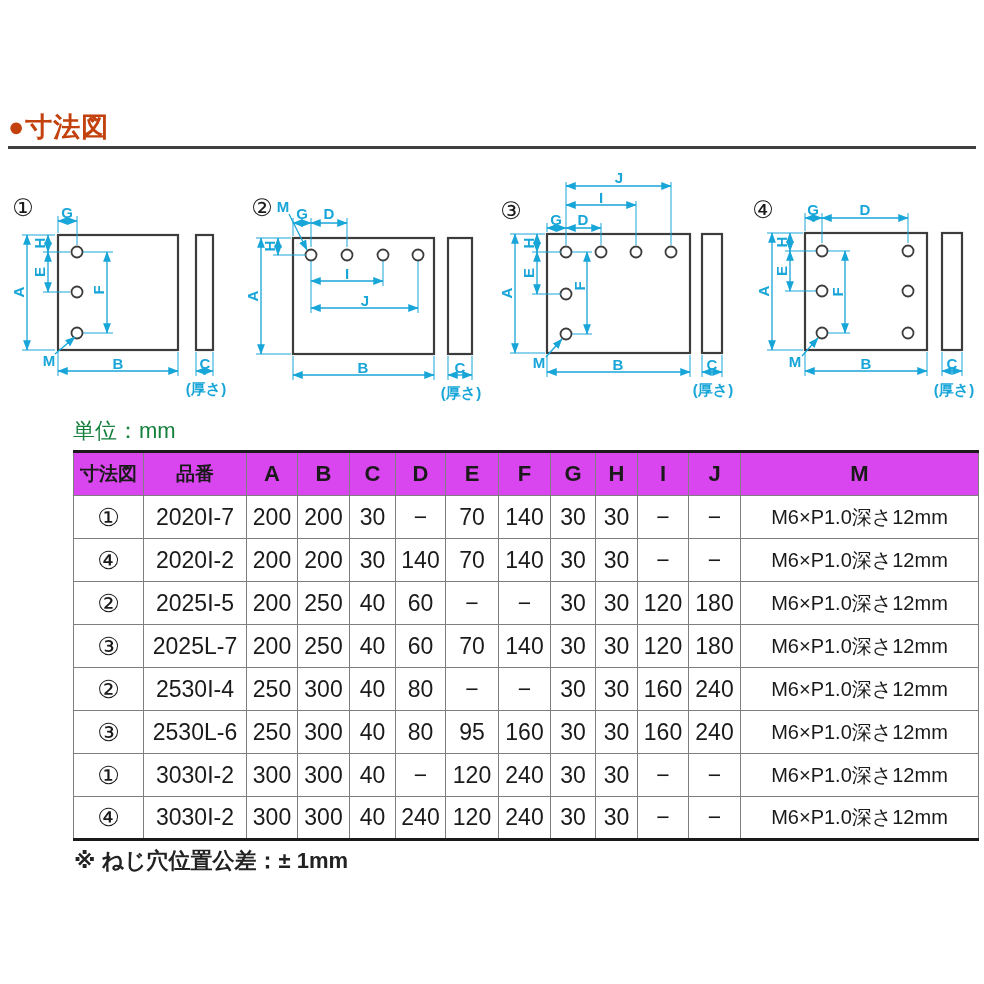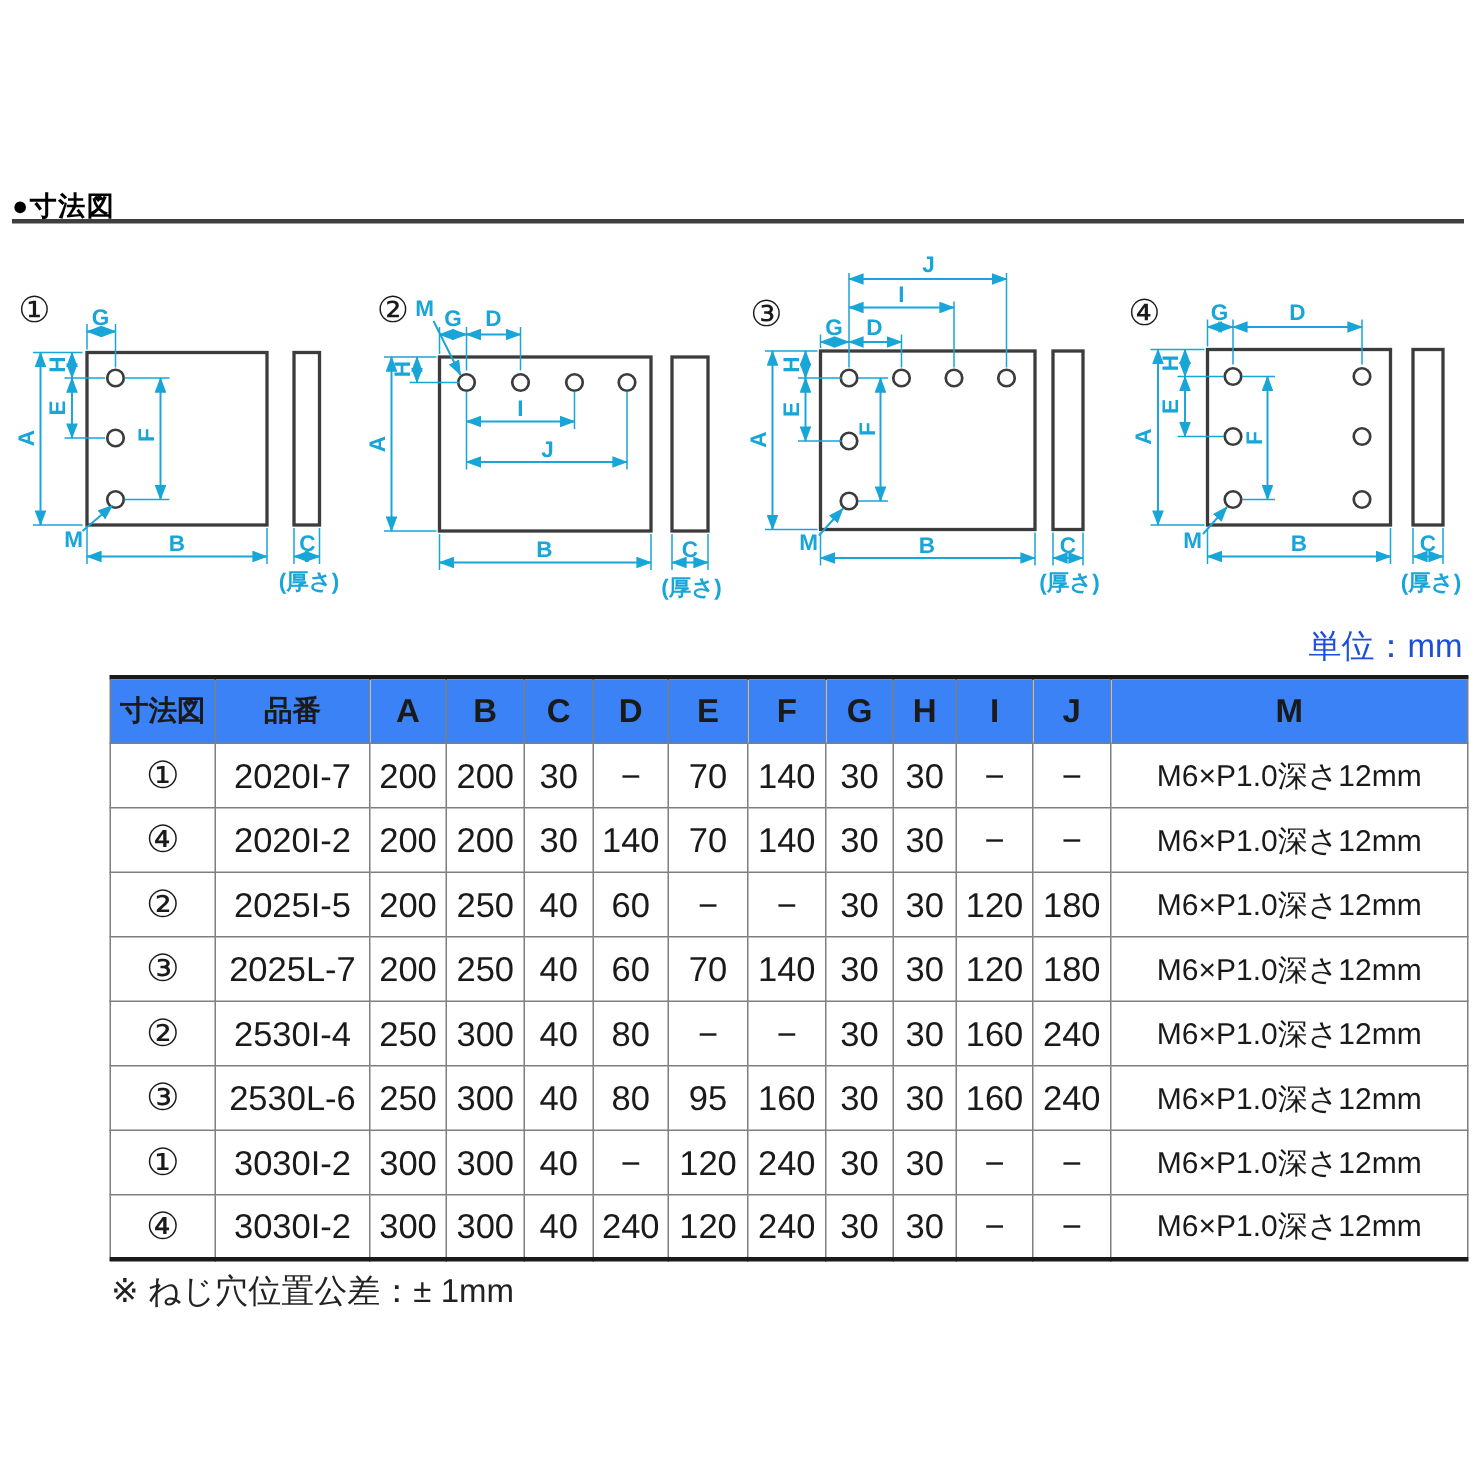--- a/index.html
+++ b/index.html
@@ -1,54 +1,54 @@
 <!DOCTYPE html>
 <html><head>
 <meta charset="utf-8">
 <style>
   html,body { margin:0; padding:0; background:#ffffff; }
   body { width:984px; height:984px; position:relative; overflow:hidden;
          font-family:"Liberation Sans","DejaVu Sans",sans-serif; color:#1a1a1a; }
 
-  .page-title { position:absolute; left:8px; top:109px; font-size:18px; font-weight:bold;
-                color:#000000; letter-spacing:1px;margin-top:16px; }
+  .page-title { position:absolute; left:8px; top:109px; font-size:27px; font-weight:bold;
+                color:#c2410c; letter-spacing:1px; }
   .title-rule { position:absolute; left:8px; top:146px; width:968px; height:3px; background:#3f3f3f; }
 
   .diagram { position:absolute; }
   .d1 { left:5px;   top:190px; }
   .d2 { left:245px; top:190px; }
   .d3 { left:495px; top:160px; }
   .d4 { left:745px; top:190px; }
 
   svg text { font-family:"Liberation Sans","DejaVu Sans",sans-serif; }
   .plate   { fill:#ffffff; stroke:#3c3c3c; stroke-width:2.2; }
   .side    { fill:#ffffff; stroke:#3c3c3c; stroke-width:2.2; }
   .hole    { fill:#ffffff; stroke:#3c3c3c; stroke-width:1.8; }
   .dimln   { stroke:#18a5d8; stroke-width:1.3; fill:none; }
   .extln   { stroke:#18a5d8; stroke-width:1;   fill:none; }
   .dimtx   { fill:#18a5d8; font-size:15px; font-weight:bold; text-anchor:middle; dominant-baseline:central; }
   .thktx   { fill:#18a5d8; font-size:15px; font-weight:bold; text-anchor:middle; dominant-baseline:central; }
   .numtx   { fill:#1a1a1a; font-size:24px; text-anchor:middle; dominant-baseline:central; }
 
-  .unit-label { position:absolute; top:416px; left:73px; width:902px; text-align:right;
-                font-size:22px; color:#1d4ed8; }
+  .unit-label { position:absolute; top:416px; left:73px; width:902px; 
+                font-size:22px; color:#15803d; }
 
   table.spec { position:absolute; left:73px; top:450px; width:905px; border-collapse:collapse;
                table-layout:fixed; border-top:3px solid #1a1a1a; border-bottom:3px solid #1a1a1a; }
   table.spec th, table.spec td { border:1px solid #7e7e7e; text-align:center; vertical-align:middle;
                padding:0; overflow:hidden; white-space:nowrap; }
-  table.spec thead tr { height:44px; background:#3b82f6; }
+  table.spec thead tr { height:44px; background:#d946ef; }
   table.spec thead th { font-size:22px; font-weight:bold; color:#1a1a1a; }
   table.spec thead th.th-jp { font-size:19px; }
   table.spec tbody tr { height:43px; background:#ffffff; }
   table.spec tbody td { font-size:23px; color:#1a1a1a; }
   table.spec tbody td.c-ref { font-size:25px; }
   table.spec tbody td.c-m   { font-size:20px;margin-left:24px; }
 
-  .footnote { position:absolute; left:74px; top:846px; font-size:22px; color:#222222; }
+  .footnote { position:absolute; left:74px; top:846px; font-size:22px; color:#222222;font-weight:bold; }
 </style>
 </head>
 <body>
 
 <div class="page-title">●寸法図</div>
 <div class="title-rule"></div>
 
 <svg class="diagram d1" width="235" height="210" viewBox="0 0 235 210">
   <defs>
     <marker id="ar1" viewBox="0 0 8 6" refX="7.5" refY="3" markerWidth="8" markerHeight="6" orient="auto-start-reverse">

